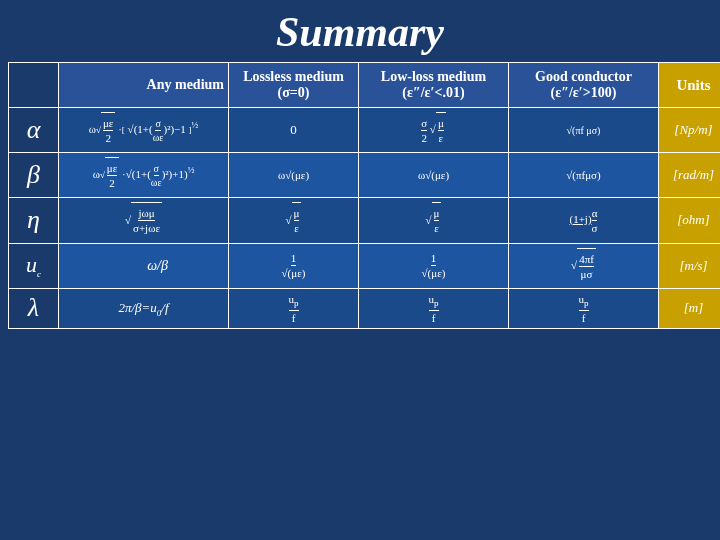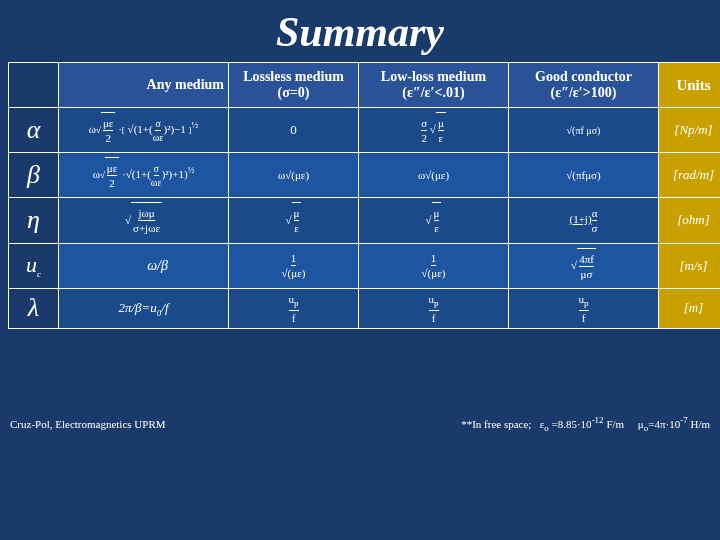--- a/index.html
+++ b/index.html
@@ -315,22 +315,14 @@
                   <span class="den">f</span>
                 </span>
             </span>
           </td>
           <td style="background:#c8a000;">[m]</td>
         </tr>
       </tbody>
     </table>
   </div>
 
-  <div class="footer-area">
-    <span class="footer-text">Cruz-Pol, Electromagnetics UPRM</span>
-    <span class="footer-text">
-      **In free space;&nbsp;&nbsp;
-      ε<sub>o</sub> =8.85·10<sup>-12</sup> F/m &nbsp;&nbsp;&nbsp;
-      μ<sub>o</sub>=4π·10<sup>-7</sup> H/m
-    </span>
-  </div>
 
 </div>
 
 </body></html>

